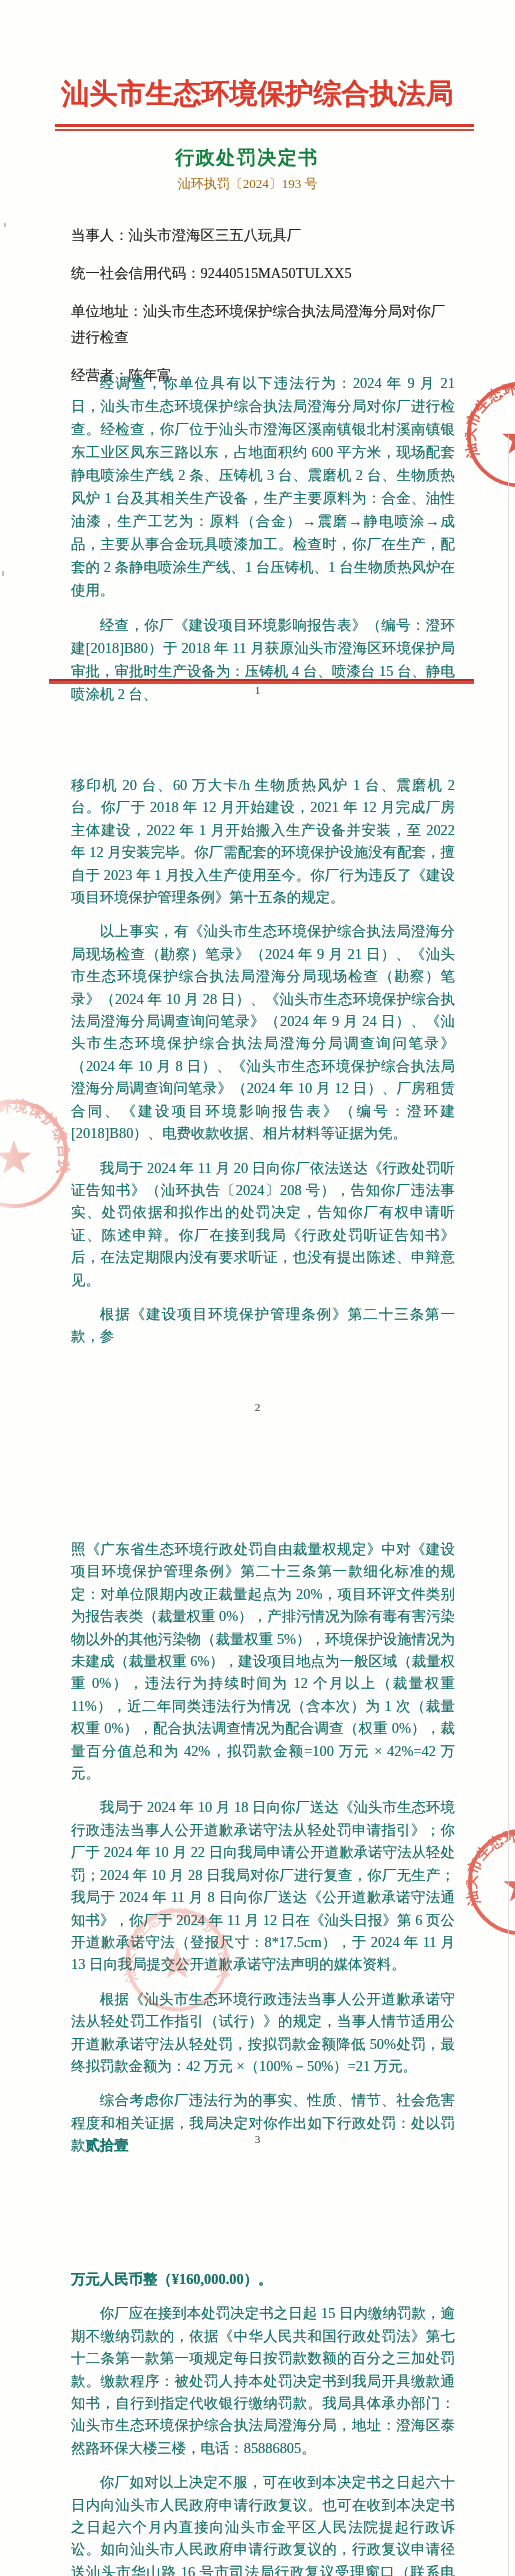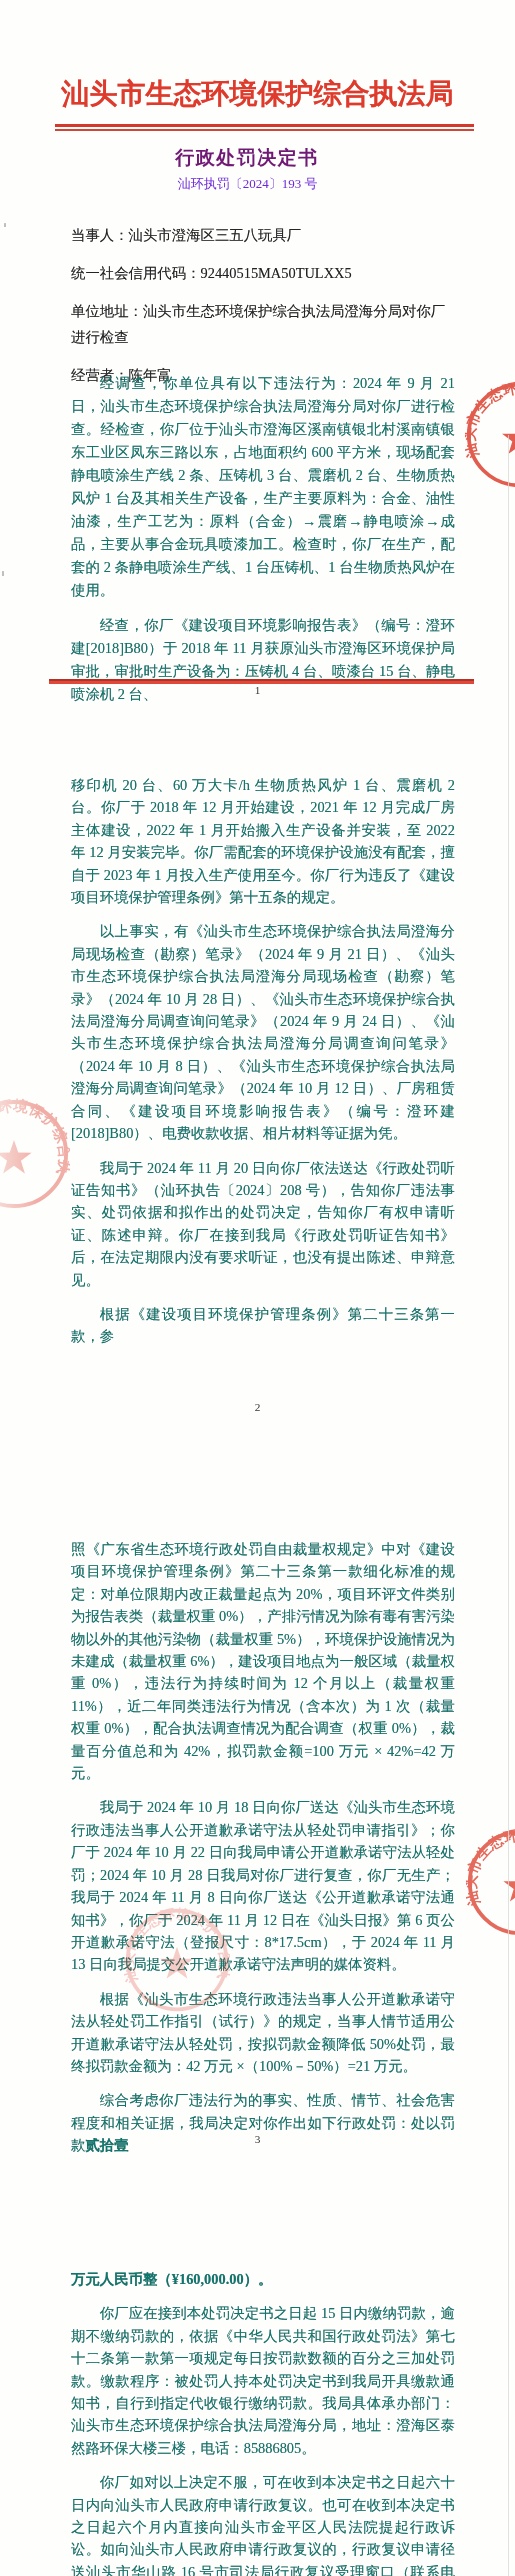--- a/index.html
+++ b/index.html
@@ -9,22 +9,22 @@
   p{margin:12px;padding:0;}
 
   
   .agency-title{top:75px;left:0;width:515px;text-align:center;
     font-size:28px;font-weight:700;color:#de3b2c;letter-spacing:0px;
     text-shadow:0 0 0.5px rgba(222,59,44,.55);}
   .head-rule{top:124px;left:55px;width:419px;}
   .head-rule .r1{height:3.1px;background:#d5382b;}
   .head-rule .r2{height:1.5px;background:#cd4638;margin-top:2.1px;}
   .doc-type{top:145px;left:0;width:494px;text-align:center;
-    font-size:19px;font-weight:700;color:#701a75;letter-spacing:1.5px;}
-  .doc-no{top:175px;left:0;width:495px;text-align:center;font-size:13px;color:#6d28d9;}
+    font-size:19px;font-weight:700;color:#15803d;letter-spacing:1.5px;}
+  .doc-no{top:175px;left:0;width:495px;text-align:center;font-size:13px;color:#a16207;}
 
   
   .party{top:210px;left:59px;width:408px;font-size:14.4px;line-height:26px;
     text-shadow:0 0 0.3px rgba(40,40,40,.45);}
   .body{left:59px;width:408px;font-size:14.4px;text-align:justify;color:#0f766e;
     text-shadow:0 0 0.3px rgba(40,40,40,.45);}
   .b1{top:360px;line-height:23px;}
   .b2{top:762px;line-height:22.4px;}
   .b3{top:1526px;line-height:22.4px;}
   .b4{top:2256px;line-height:22.4px;}

